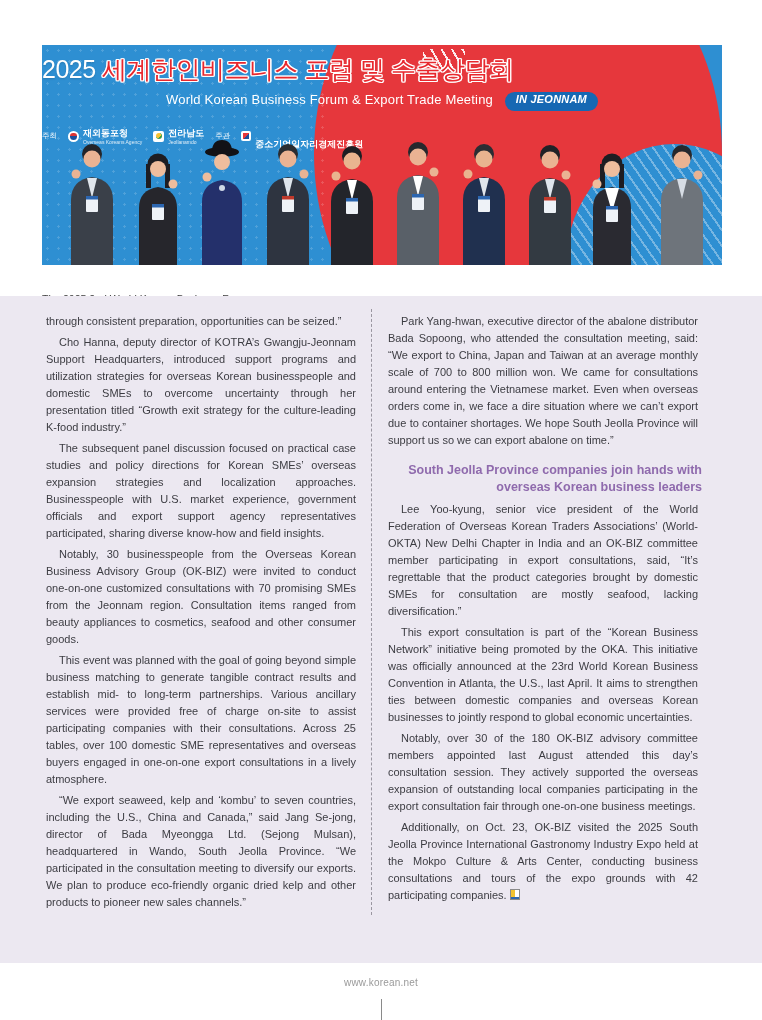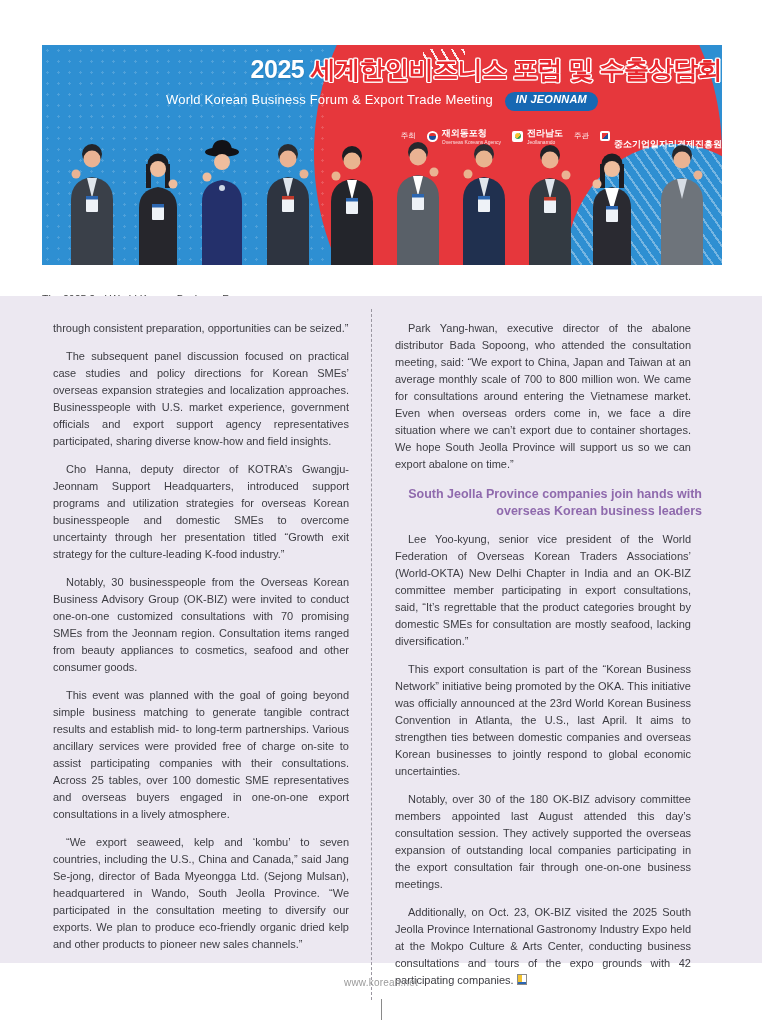--- a/index.html
+++ b/index.html
@@ -9,29 +9,29 @@
 
   
   .banner { position:absolute; left:42px; top:45px; width:680px; height:220px; background:#2e8fd2; overflow:hidden; }
   .red-blob { position:absolute; left:40%; top:-58%; width:60%; height:215%; background:#e6373c; border-radius:50%; }
   .blue-corner { position:absolute; right:-9%; bottom:-55%; width:32%; height:110%; background:#2e8fd2; border-radius:50%;
     background-image:repeating-linear-gradient(55deg, rgba(255,255,255,.35) 0 2px, transparent 2px 9px); }
   .dots { position:absolute; left:0; top:0; width:42%; height:100%;
     background-image:radial-gradient(rgba(255,255,255,.16) 1.2px, transparent 1.4px); background-size:11px 11px; }
   .slashes { position:absolute; left:56%; top:4px; width:42px; height:20px;
     background:repeating-linear-gradient(60deg, transparent 0 7px, rgba(255,255,255,.9) 7px 9px); }
-  .banner-title { position:absolute; top:8px; left:0; width:100%; text-align:right; font-size:25px; font-weight:bold;
+  .banner-title { position:absolute; top:8px; left:0; width:100%; text-align:left; font-size:25px; font-weight:normal;
     letter-spacing:-0.5px; white-space:nowrap; }
   .banner-title .yr { color:#ffffff; text-shadow:0 1px 2px rgba(0,0,0,.15); }
   .banner-title .kr { color:#e8282e;
     text-shadow:1.4px 0 0 #fff, -1.4px 0 0 #fff, 0 1.4px 0 #fff, 0 -1.4px 0 #fff, 1px 1px 0 #fff, -1px -1px 0 #fff, 1px -1px 0 #fff, -1px 1px 0 #fff; }
   .banner-sub { position:absolute; top:47px; left:0; width:100%; text-align:center; color:#ffffff; font-size:13px; letter-spacing:.2px; }
   .banner-sub .badge { display:inline-block; margin-left:8px; padding:1px 11px 6px; background:#1668b3; color:#fff;
     border-radius:11px; font-style:italic; font-weight:bold; font-size:11px; vertical-align:1px; }
-  .orgs { position:absolute; top:76px; left:0; width:100%; display:flex; justify-content:flex-end; align-items:center; gap:11px;
+  .orgs { position:absolute; top:76px; left:0; width:100%; display:flex; justify-content:flex-start; align-items:center; gap:11px;
     color:#ffffff; font-size:8px; }
   .orgs .role { font-size:7.5px; opacity:.95; }
   .org-item { display:flex; align-items:center; gap:4px; }
   .org-name { font-weight:bold; font-size:9px;margin-top:17px; }
   .org-sub { font-size:5px; opacity:.85; display:block; line-height:1.1; }
   .logo-oka { width:11px; height:11px; border-radius:50%; background:#fff; position:relative; overflow:hidden; flex:0 0 auto; }
   .logo-oka::before { content:""; position:absolute; left:2px; top:2px; width:7px; height:3.5px; background:#d33; border-radius:3.5px 3.5px 0 0; }
   .logo-oka::after { content:""; position:absolute; left:2px; top:5.5px; width:7px; height:3.5px; background:#1a4f9c; border-radius:0 0 3.5px 3.5px; }
   .logo-jn { width:11px; height:11px; border-radius:2px; background:#fff; position:relative; flex:0 0 auto; }
   .logo-jn::before { content:""; position:absolute; left:2.5px; top:2.5px; width:6px; height:6px; border-radius:50%;
@@ -43,21 +43,21 @@
 
   
   .caption { position:absolute; left:42px; top:269px; font-size:10.5px; color:#3d3d3d;margin-top:24px; }
 
   
   .panel { position:absolute; left:0; top:296px; width:762px; height:667px; background:#ece8f1; }
   .columns { display:flex; padding:13px 0 0 42px; }
   .col { width:330px; color:#3c3c42; font-size:11px; line-height:17px; text-align:justify; }
   .col-left { padding-right:11px; border-right:1px dashed #9a96a0; }
   .col-right { padding-left:12px; }
-  .col p { margin:11px; }
+  .col p { margin:4px; }
   .col p.ind { text-indent:13px; }
   .subhead { margin:13px 0 5px; font-size:12.5px; font-weight:bold; color:#8f6aad; line-height:17px; text-align:right; }
   .endmark { display:inline-block; width:10px; height:11px; margin-left:3px; vertical-align:-1px;
     border:1px solid #8a8a8a; background:linear-gradient(90deg,#f2c230 0 55%, #ffffff 55% 100%);
     box-shadow:inset 0 -2px 0 #2c66b0; }
 
   
   .footer { position:absolute; left:0; top:977px; width:762px; display:flex; justify-content:center; align-items:center; gap:11px;flex-direction:column; }
   .footer .url { color:#9a9a9a; font-size:10px; letter-spacing:.2px; }
   .footer .vline { width:1px; height:26px; background:#8a8a8a; }
@@ -211,22 +211,22 @@
     </svg>
   </div>
 
   <div class="caption">The 2025 2nd World Korean Business Forum</div>
 
   <div class="panel">
     <div class="columns">
 
       <div class="col col-left">
         <p>through consistent preparation, opportunities can be seized.”</p>
+        <p class="ind">Cho Hanna, deputy director of KOTRA’s Gwangju-Jeonnam Support Headquarters, introduced support programs and utilization strategies for overseas Korean businesspeople and domestic SMEs to overcome uncertainty through her presentation titled “Growth exit strategy for the culture-leading K-food industry.”</p>
         <p class="ind">The subsequent panel discussion focused on practical case studies and policy directions for Korean SMEs’ overseas expansion strategies and localization approaches. Businesspeople with U.S. market experience, government officials and export support agency representatives participated, sharing diverse know-how and field insights.</p>
-        <p class="ind">Cho Hanna, deputy director of KOTRA’s Gwangju-Jeonnam Support Headquarters, introduced support programs and utilization strategies for overseas Korean businesspeople and domestic SMEs to overcome uncertainty through her presentation titled “Growth exit strategy for the culture-leading K-food industry.”</p>
         <p class="ind">Notably, 30 businesspeople from the Overseas Korean Business Advisory Group (OK-BIZ) were invited to conduct one-on-one customized consultations with 70 promising SMEs from the Jeonnam region. Consultation items ranged from beauty appliances to cosmetics, seafood and other consumer goods.</p>
         <p class="ind">This event was planned with the goal of going beyond simple business matching to generate tangible contract results and establish mid- to long-term partnerships. Various ancillary services were provided free of charge on-site to assist participating companies with their consultations. Across 25 tables, over 100 domestic SME representatives and overseas buyers engaged in one-on-one export consultations in a lively atmosphere.</p>
         <p class="ind">“We export seaweed, kelp and ‘kombu’ to seven countries, including the U.S., China and Canada,” said Jang Se-jong, director of Bada Myeongga Ltd. (Sejong Mulsan), headquartered in Wando, South Jeolla Province. “We participated in the consultation meeting to diversify our exports. We plan to produce eco-friendly organic dried kelp and other products to pioneer new sales channels.”</p>
       </div>
 
       <div class="col col-right">
         <p class="ind">Park Yang-hwan, executive director of the abalone distributor Bada Sopoong, who attended the consultation meeting, said: “We export to China, Japan and Taiwan at an average monthly scale of 700 to 800 million won. We came for consultations around entering the Vietnamese market. Even when overseas orders come in, we face a dire situation where we can’t export due to container shortages. We hope South Jeolla Province will support us so we can export abalone on time.”</p>
         <h3 class="subhead">South Jeolla Province companies join hands with overseas Korean business leaders</h3>
         <p class="ind">Lee Yoo-kyung, senior vice president of the World Federation of Overseas Korean Traders Associations’ (World-OKTA) New Delhi Chapter in India and an OK-BIZ committee member participating in export consultations, said, “It’s regrettable that the product categories brought by domestic SMEs for consultation are mostly seafood, lacking diversification.”</p>
         <p class="ind">This export consultation is part of the “Korean Business Network” initiative being promoted by the OKA. This initiative was officially announced at the 23rd World Korean Business Convention in Atlanta, the U.S., last April. It aims to strengthen ties between domestic companies and overseas Korean businesses to jointly respond to global economic uncertainties.</p>

